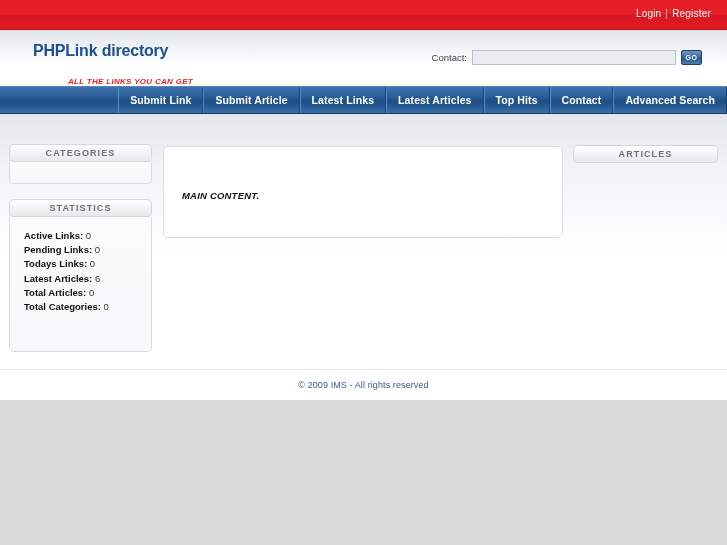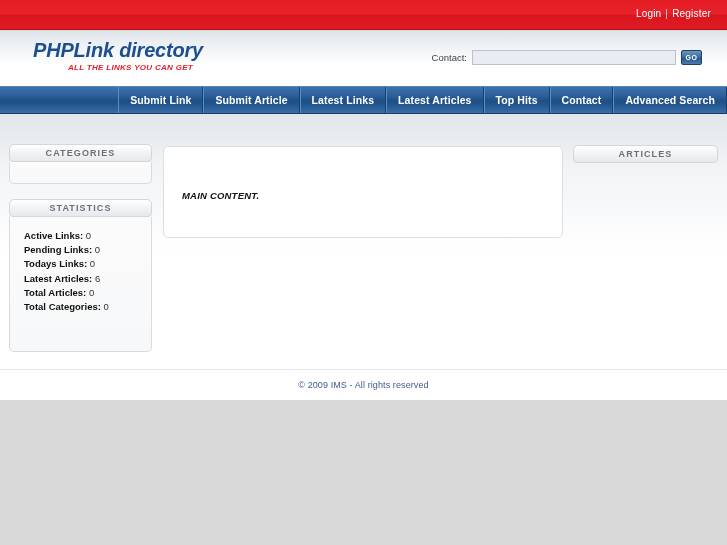--- a/index.html
+++ b/index.html
@@ -57,36 +57,35 @@
     background: linear-gradient(180deg, #dfe4ea 0%, #eef1f4 25%, #ffffff 62%, #ffffff 100%);
     box-sizing: border-box;
   }
   .logo {
     position: absolute;
     left: 33px;
     top: 11px;
     width: 300px;
   }
   .logo-main {
-    font-size: 20px;
-    font-weight: bold;
-    font-style: italic;
+    font-size: 16px;
+    font-weight: bold;
     color: #1c4f8f;
     letter-spacing: -0.2px;
     line-height: 17px;
   }
   .logo-tag {
     font-size: 8px;
     font-weight: bold;
     font-style: italic;
     color: #e2202a;
     letter-spacing: .3px;
     text-align: left;
     margin-left: 35px;
-    margin-top: 4px;
+    margin-top: 18px;
   }
   .search-area {
     position: absolute;
     right: 25px;
     top: 19px;
     display: flex;
     align-items: center;
   }
   .search-label {
     font-size: 9.5px;

